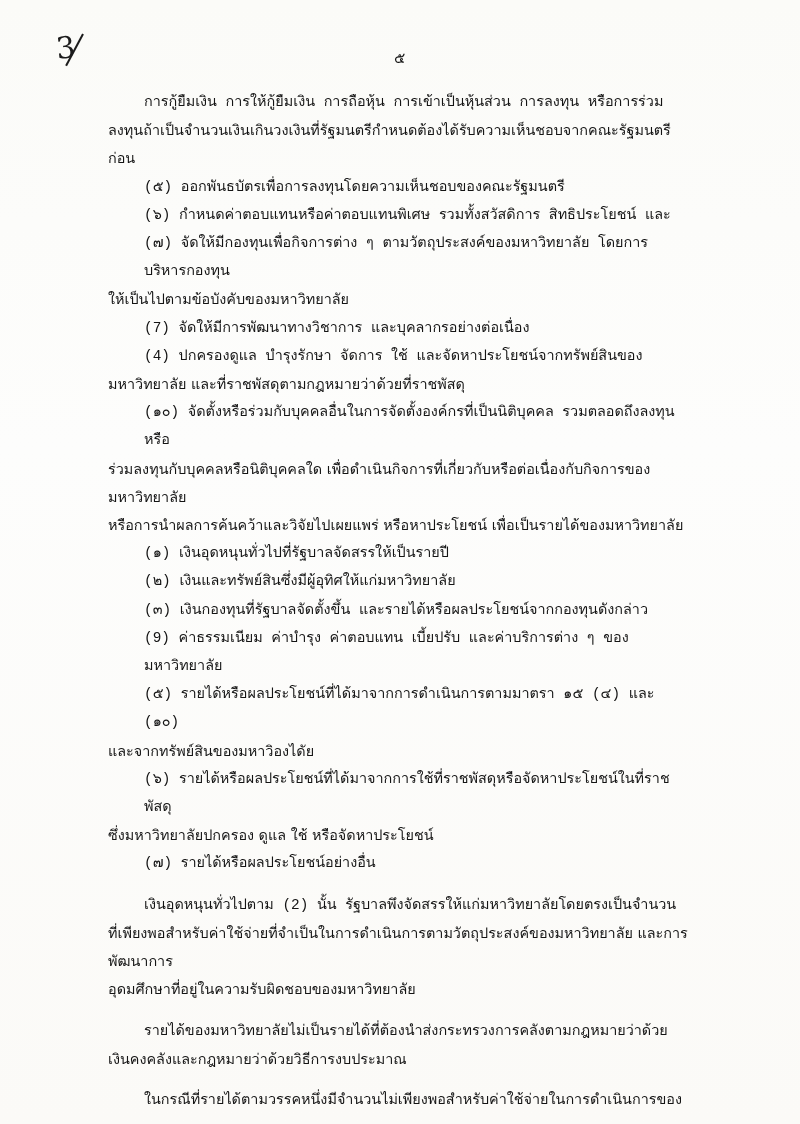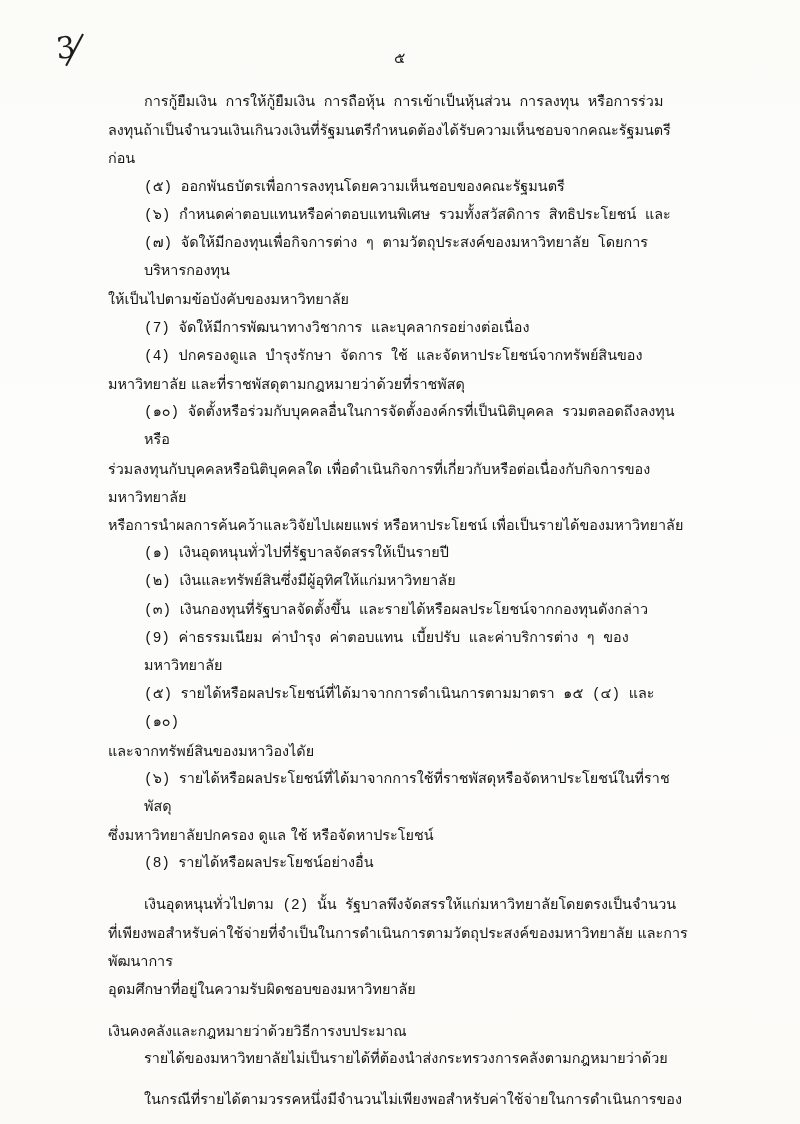--- a/index.html
+++ b/index.html
@@ -136,30 +136,30 @@
         </p>
         <p class="para">
           <span class="line l-indent">(๕) รายได้หรือผลประโยชน์ที่ได้มาจากการดำเนินการตามมาตรา ๑๕ (๔) และ (๑๐)</span>
           <span class="line">และจากทรัพย์สินของมหาวิองไดัย</span>
         </p>
         <p class="para">
           <span class="line l-indent">(๖) รายได้หรือผลประโยชน์ที่ได้มาจากการใช้ที่ราชพัสดุหรือจัดหาประโยชน์ในที่ราชพัสดุ</span>
           <span class="line">ซึ่งมหาวิทยาลัยปกครอง ดูแล ใช้ หรือจัดหาประโยชน์</span>
         </p>
         <p class="para">
-          <span class="line l-indent">(8) รายได้หรือผลประโยชน์อย่างอื่น</span>
+          <span class="line l-indent">(๗) รายได้หรือผลประโยชน์อย่างอื่น</span>
         </p>
         <p class="para gap">
           <span class="line l-indent">เงินอุดหนุนทั่วไปตาม (2) นั้น รัฐบาลพึงจัดสรรให้แก่มหาวิทยาลัยโดยตรงเป็นจำนวน</span>
           <span class="line">ที่เพียงพอสำหรับค่าใช้จ่ายที่จำเป็นในการดำเนินการตามวัตถุประสงค์ของมหาวิทยาลัย และการพัฒนาการ</span>
           <span class="line">อุดมศึกษาที่อยู่ในความรับผิดชอบของมหาวิทยาลัย</span>
         </p>
         <p class="para gap">
+          <span class="line l-indent">รายได้ของมหาวิทยาลัยไม่เป็นรายได้ที่ต้องนำส่งกระทรวงการคลังตามกฎหมายว่าด้วย</span>
           <span class="line">เงินคงคลังและกฎหมายว่าด้วยวิธีการงบประมาณ</span>
-          <span class="line l-indent">รายได้ของมหาวิทยาลัยไม่เป็นรายได้ที่ต้องนำส่งกระทรวงการคลังตามกฎหมายว่าด้วย</span>
         </p>
         <p class="para gap">
           <span class="line l-indent">ในกรณีที่รายได้ตามวรรคหนึ่งมีจำนวนไม่เพียงพอสำหรับค่าใช้จ่ายในการดำเนินการของ</span>
         </p>
       </div>
 
   </div>
 </div>
 
 </body></html>

